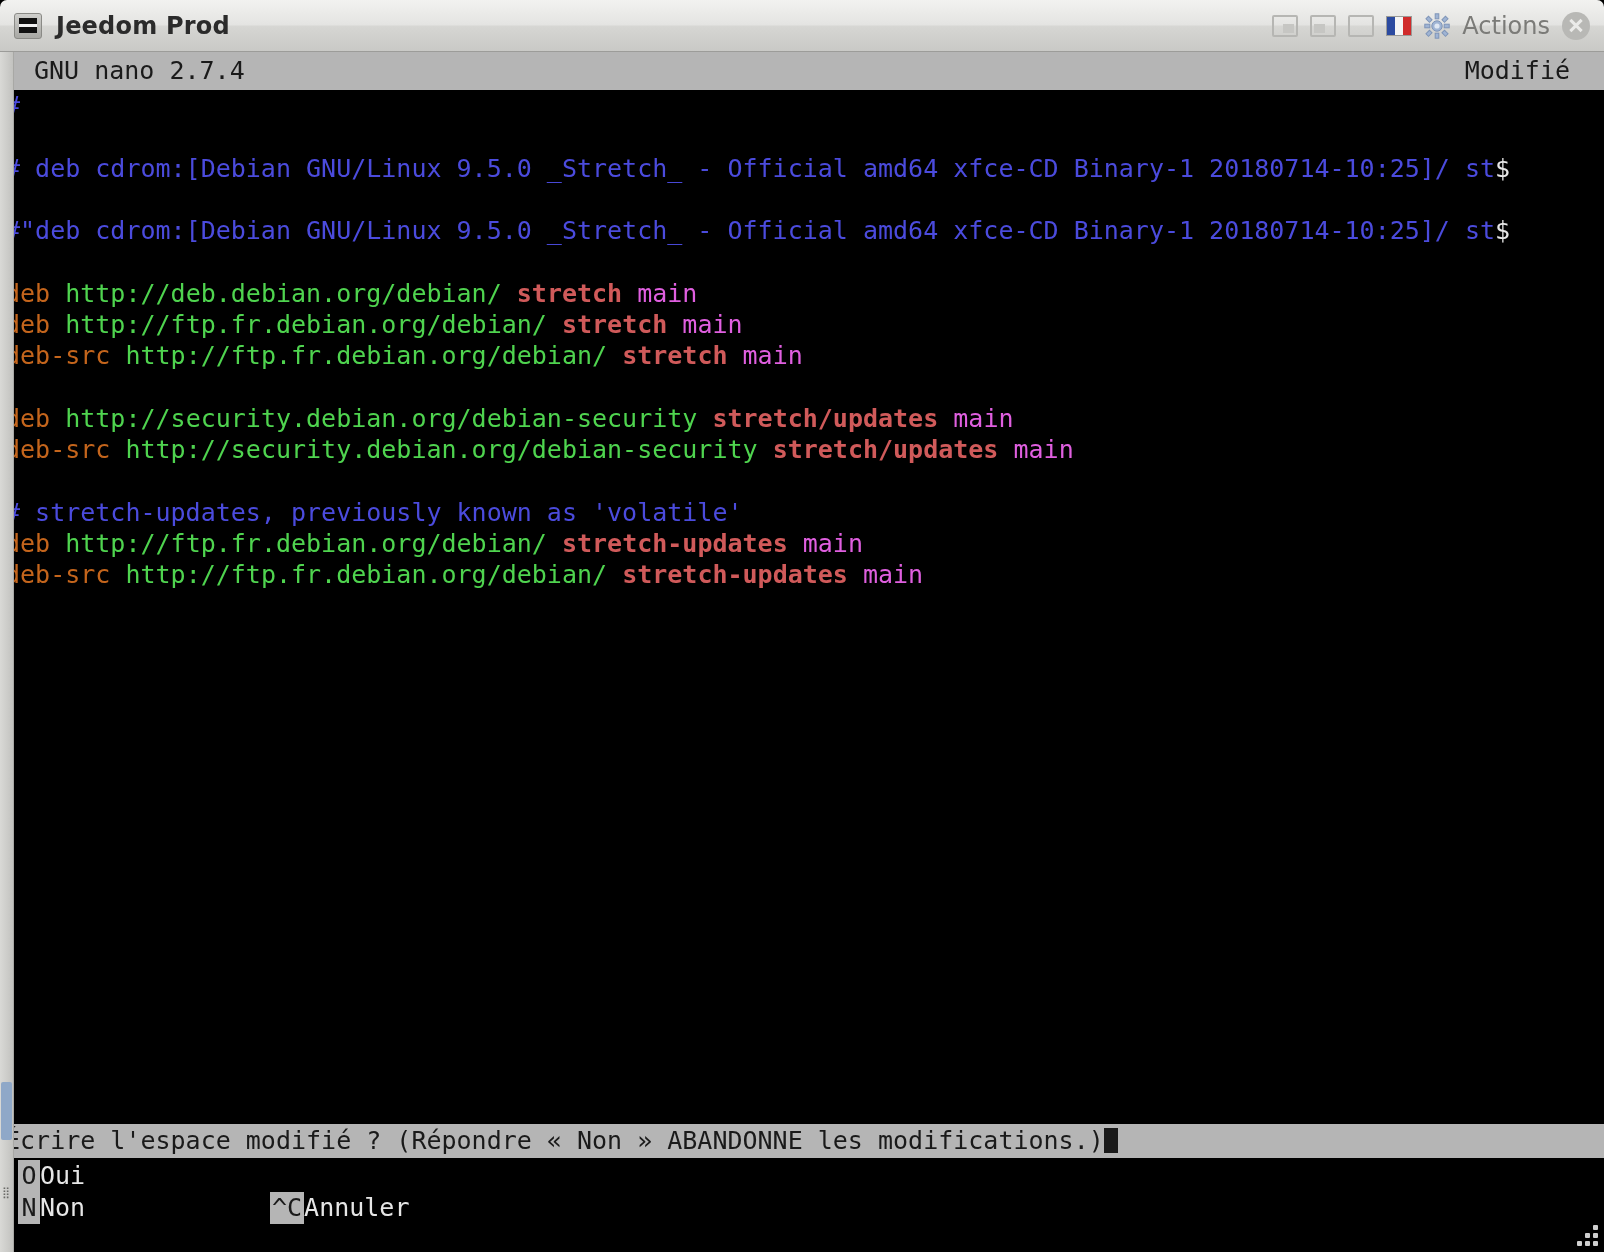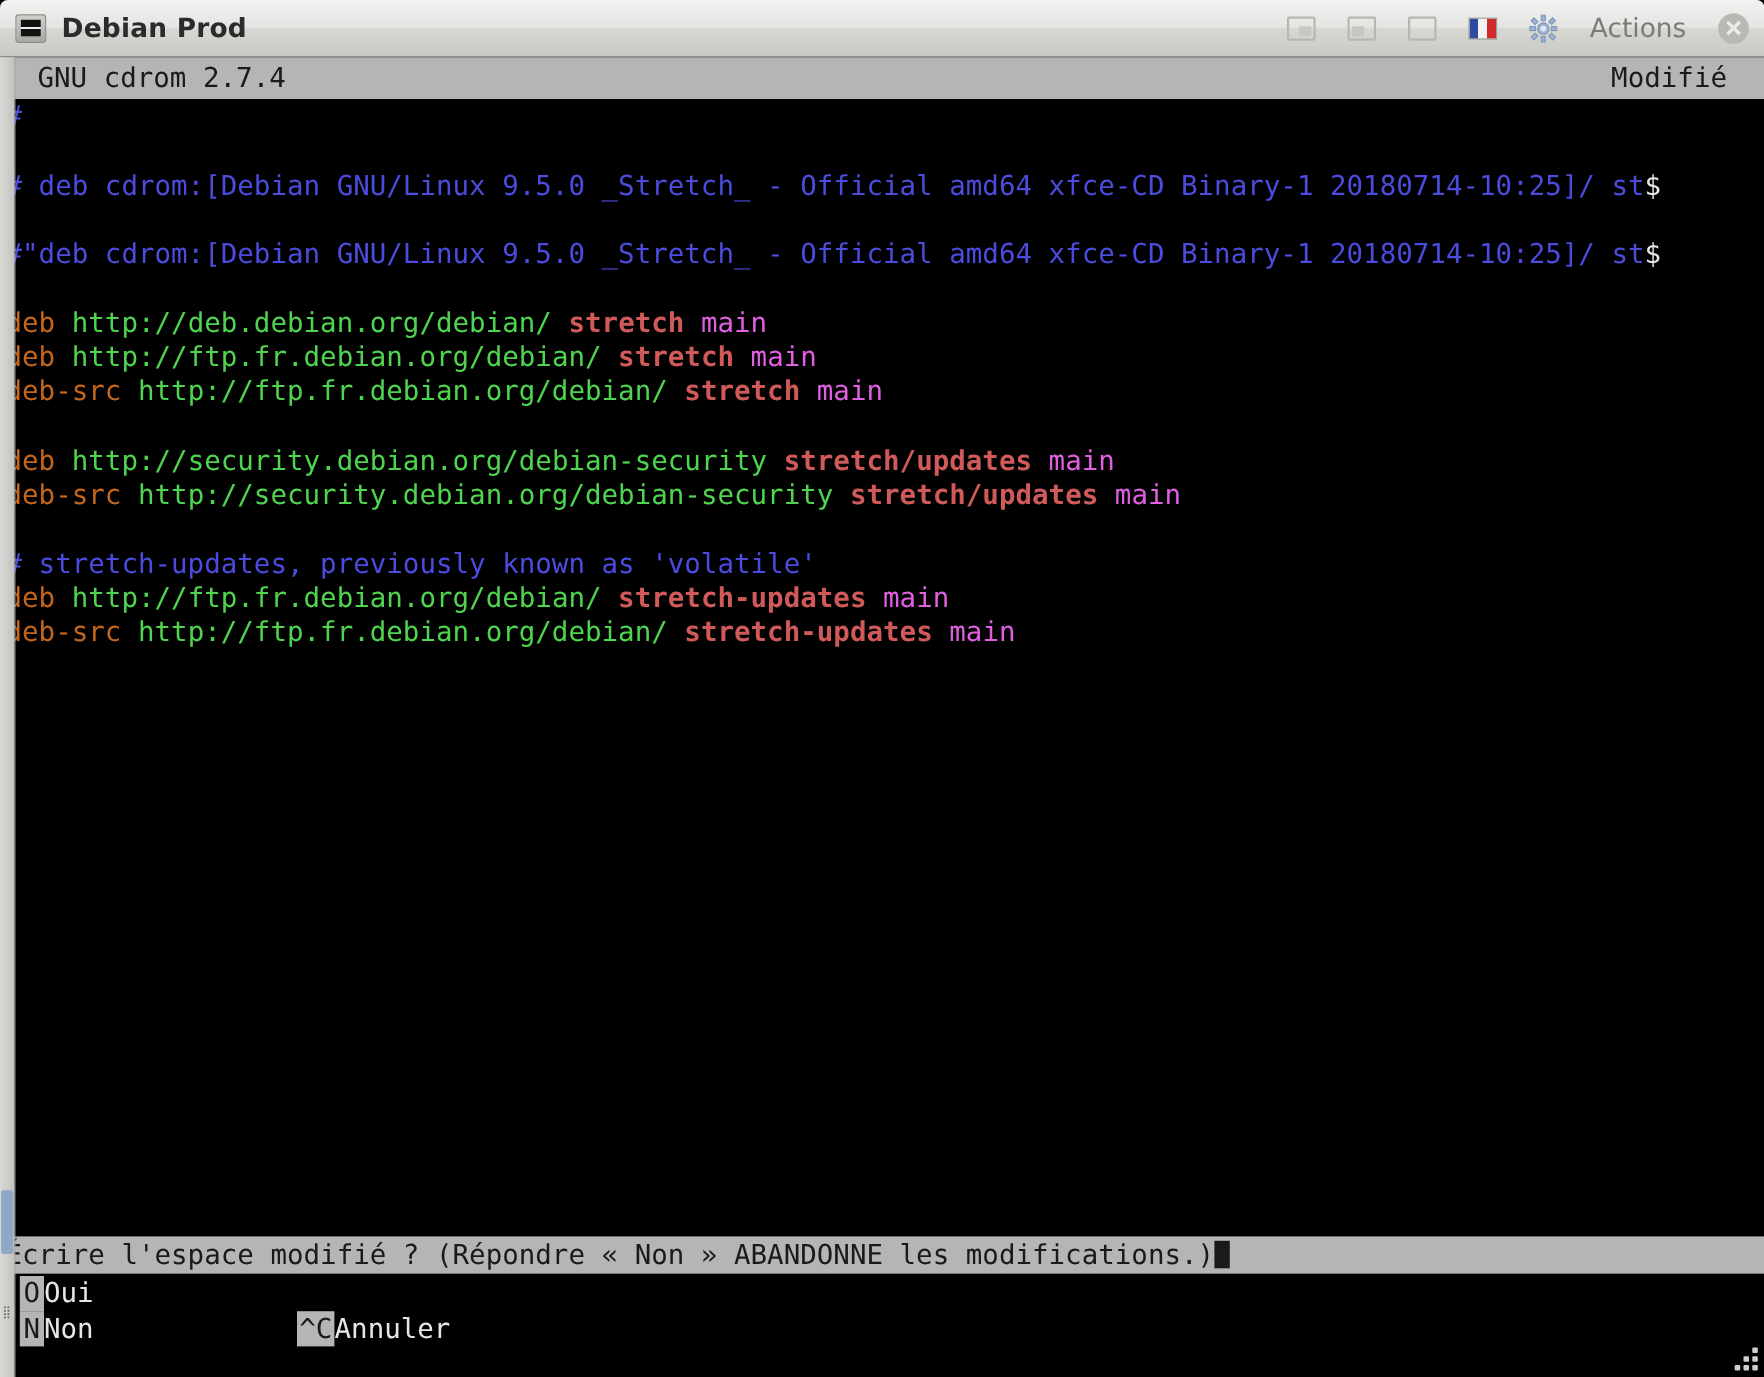--- a/index.html
+++ b/index.html
@@ -64,21 +64,21 @@
     font-size: 24px;
     font-weight: bold;
     color: #2b2b2b;
     letter-spacing: 0.2px;
     white-space: nowrap;
   }
   .title-right {
     margin-left: auto;
     display: flex;
     align-items: center;
-    gap: 29px;
+    gap: 12px;
     padding-right: 14px;
   }
   .winbtn {
     width: 26px;
     height: 22px;
     border: 2px solid #b6b6b3;
     border-radius: 2px;
     box-sizing: border-box;
     position: relative;
     background: transparent;
@@ -276,21 +276,21 @@
   }
 </style>
 </head>
 <body>
 
 <div id="app">
 
   <div class="titlebar">
     <div class="title-left">
       <div class="app-icon"></div>
-      <div class="win-title">Debian Prod</div>
+      <div class="win-title">Jeedom Prod</div>
     </div>
     <div class="title-right">
       <div class="winbtn shade"></div>
       <div class="winbtn minimize"></div>
       <div class="winbtn"></div>
       <div class="flag"></div>
       <div class="gear">
         <svg width="26" height="26" viewBox="0 0 26 26">
           <g fill="#9fb4d4" stroke="#7f95b8" stroke-width="1">
             <circle cx="13" cy="13" r="5.2"></circle>
@@ -305,21 +305,21 @@
           </g>
           <circle cx="13" cy="13" r="2.6" fill="#dfe7f3"></circle>
         </svg>
       </div>
       <div class="actions-label">Actions</div>
       <div class="closebtn"></div>
     </div>
   </div>
 
   <div class="nano-header">
-    <span class="nh-version">GNU cdrom 2.7.4</span>
+    <span class="nh-version">GNU nano 2.7.4</span>
     <span class="nh-mod">Modifié</span>
   </div>
 
   <div class="editor" id="editor"><div class="line"><span class="c-comment">#</span></div><div class="line">&nbsp;</div><div class="line"><span class="c-comment"># deb cdrom:[Debian GNU/Linux 9.5.0 _Stretch_ - Official amd64 xfce-CD Binary-1 20180714-10:25]/ st</span><span class="c-cont">$</span></div><div class="line">&nbsp;</div><div class="line"><span class="c-comment">#"deb cdrom:[Debian GNU/Linux 9.5.0 _Stretch_ - Official amd64 xfce-CD Binary-1 20180714-10:25]/ st</span><span class="c-cont">$</span></div><div class="line">&nbsp;</div><div class="line"><span class="c-deb">deb</span><span> </span><span class="c-url">http://deb.debian.org/debian/</span><span> </span><span class="c-dist">stretch</span><span> </span><span class="c-comp">main</span></div><div class="line"><span class="c-deb">deb</span><span> </span><span class="c-url">http://ftp.fr.debian.org/debian/</span><span> </span><span class="c-dist">stretch</span><span> </span><span class="c-comp">main</span></div><div class="line"><span class="c-deb">deb-src</span><span> </span><span class="c-url">http://ftp.fr.debian.org/debian/</span><span> </span><span class="c-dist">stretch</span><span> </span><span class="c-comp">main</span></div><div class="line">&nbsp;</div><div class="line"><span class="c-deb">deb</span><span> </span><span class="c-url">http://security.debian.org/debian-security</span><span> </span><span class="c-dist">stretch/updates</span><span> </span><span class="c-comp">main</span></div><div class="line"><span class="c-deb">deb-src</span><span> </span><span class="c-url">http://security.debian.org/debian-security</span><span> </span><span class="c-dist">stretch/updates</span><span> </span><span class="c-comp">main</span></div><div class="line">&nbsp;</div><div class="line"><span class="c-comment"># stretch-updates, previously known as 'volatile'</span></div><div class="line"><span class="c-deb">deb</span><span> </span><span class="c-url">http://ftp.fr.debian.org/debian/</span><span> </span><span class="c-dist">stretch-updates</span><span> </span><span class="c-comp">main</span></div><div class="line"><span class="c-deb">deb-src</span><span> </span><span class="c-url">http://ftp.fr.debian.org/debian/</span><span> </span><span class="c-dist">stretch-updates</span><span> </span><span class="c-comp">main</span></div></div>
 
   <div class="prompt-line"><span>Écrire l'espace modifié ? (Répondre « Non » ABANDONNE les modifications.)</span><span class="prompt-cursor"></span></div>
 
   <div class="menu" id="menu">
     <div class="menu-row r1" id="menu-row-1"><div class="mi col1"><span class="key">O</span><span class="mlabel">Oui</span></div></div>
     <div class="menu-row r2" id="menu-row-2"><div class="mi col1"><span class="key">N</span><span class="mlabel">Non</span></div><div class="mi col2"><span class="key">^C</span><span class="mlabel">Annuler</span></div></div>

